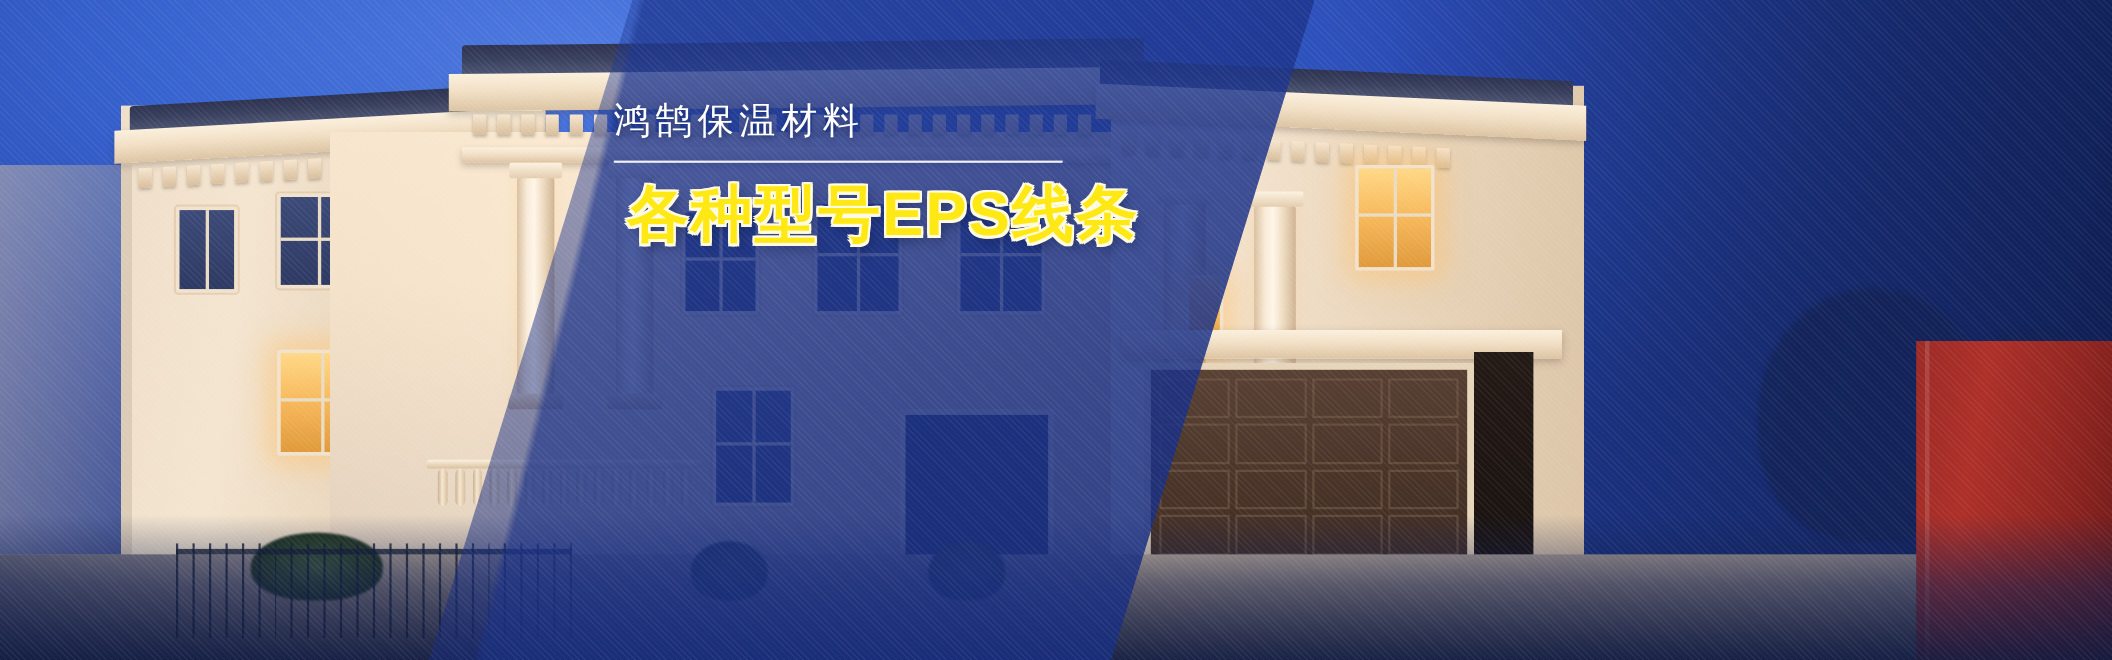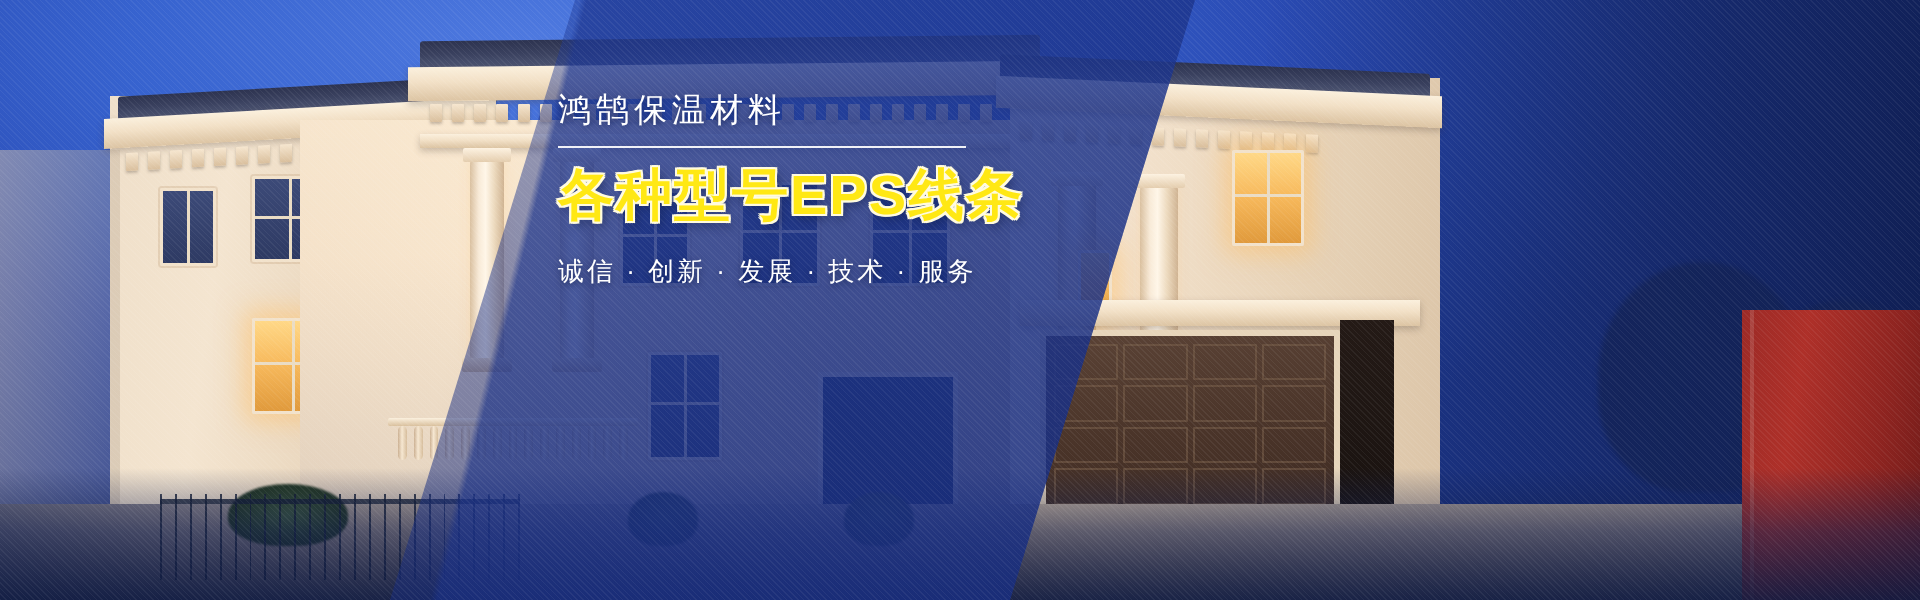--- a/index.html
+++ b/index.html
@@ -274,20 +274,21 @@
     font-weight:700;
     color:#ffe814;
     letter-spacing:2px;
     line-height:1.18;
     white-space:nowrap;
     -webkit-text-stroke:0px;
     text-shadow:
       2px 0 0 #fffbe0, -2px 0 0 #fffbe0, 0 2px 0 #fffbe0, 0 -2px 0 #fffbe0,
       2px 2px 0 #fffbe0, -2px 2px 0 #fffbe0, 2px -2px 0 #fffbe0, -2px -2px 0 #fffbe0,
       4px 5px 10px rgba(16,28,70,.55);
+    margin-left: 12px;
   }
   .headline .l2{ display:block; }
   .tagline{
     margin-top:26px;
     font-size:26px;
     letter-spacing:3px;
     color:#ffffff;
     white-space:nowrap;
     text-shadow:0 2px 6px rgba(10,20,60,.6);
   }
@@ -527,16 +528,15 @@
   <div class="panel-b"></div>
 
   <div class="hatch"></div>
 
   <div class="copy">
     <div class="brand">鸿鹄保温材料</div>
     <div class="rule"></div>
     <div class="headline">
       <span class="l1">各种型号EPS线条</span>
     </div>
-    <div class="tagline">诚信 · 创新 · 发展 · 技术 · 服务</div>
   </div>
 
 </div>
 
 </body></html>

